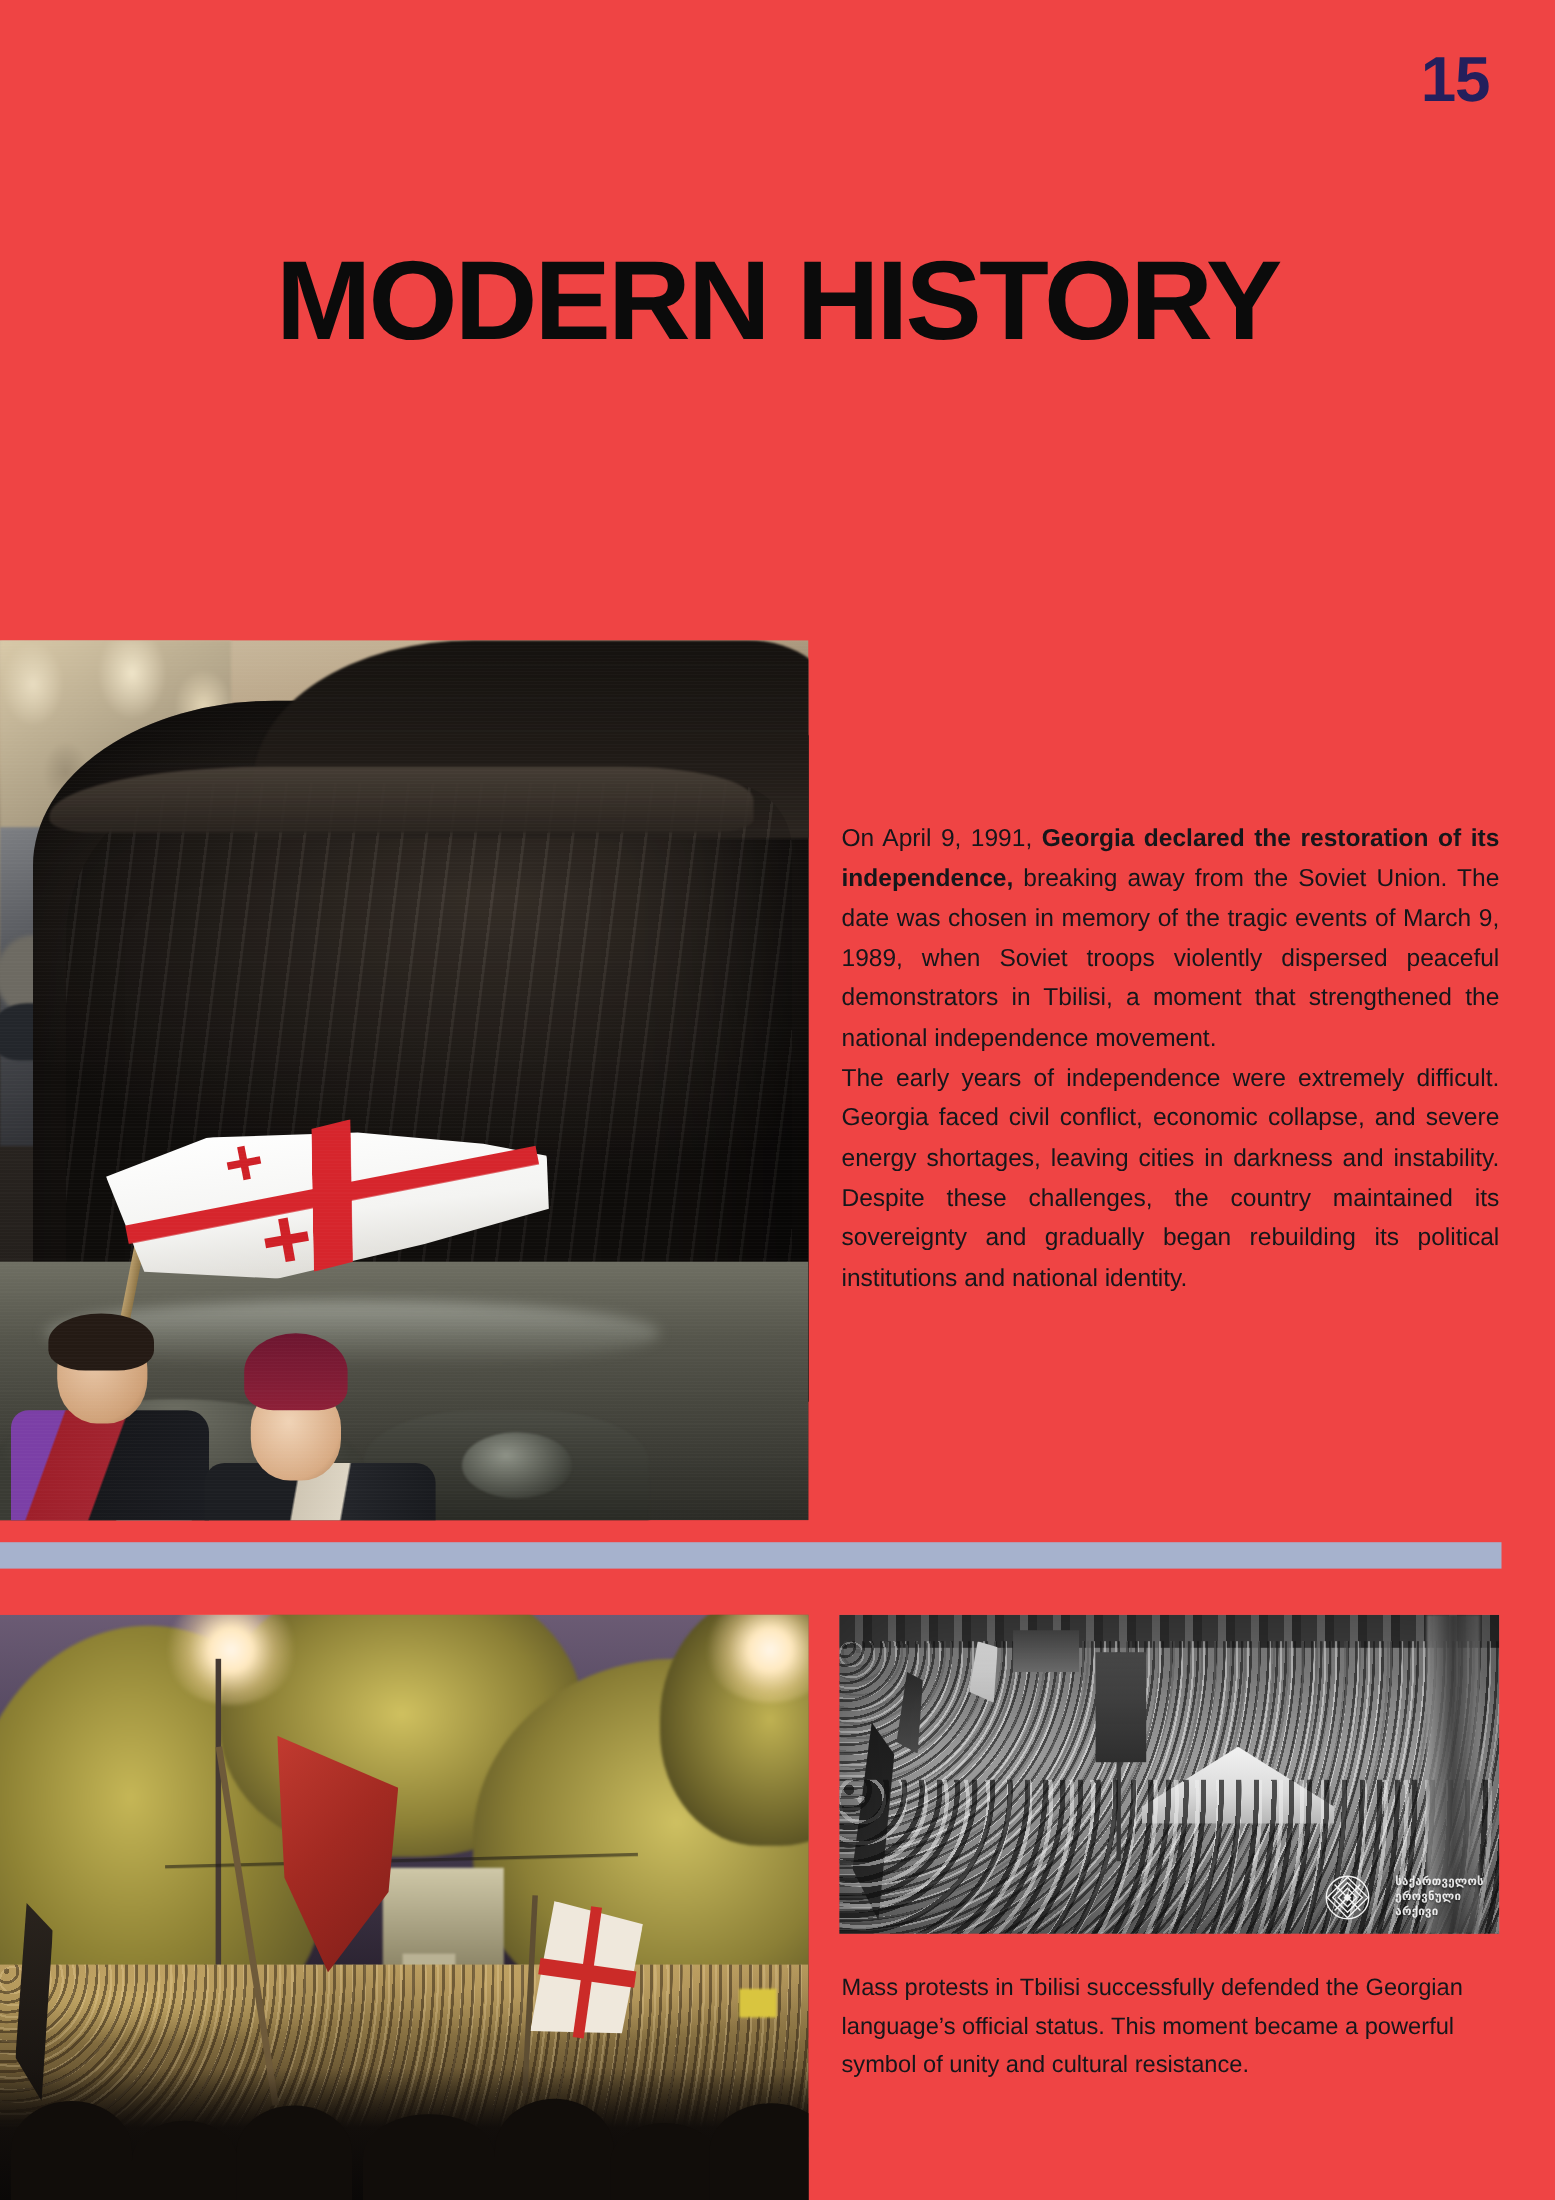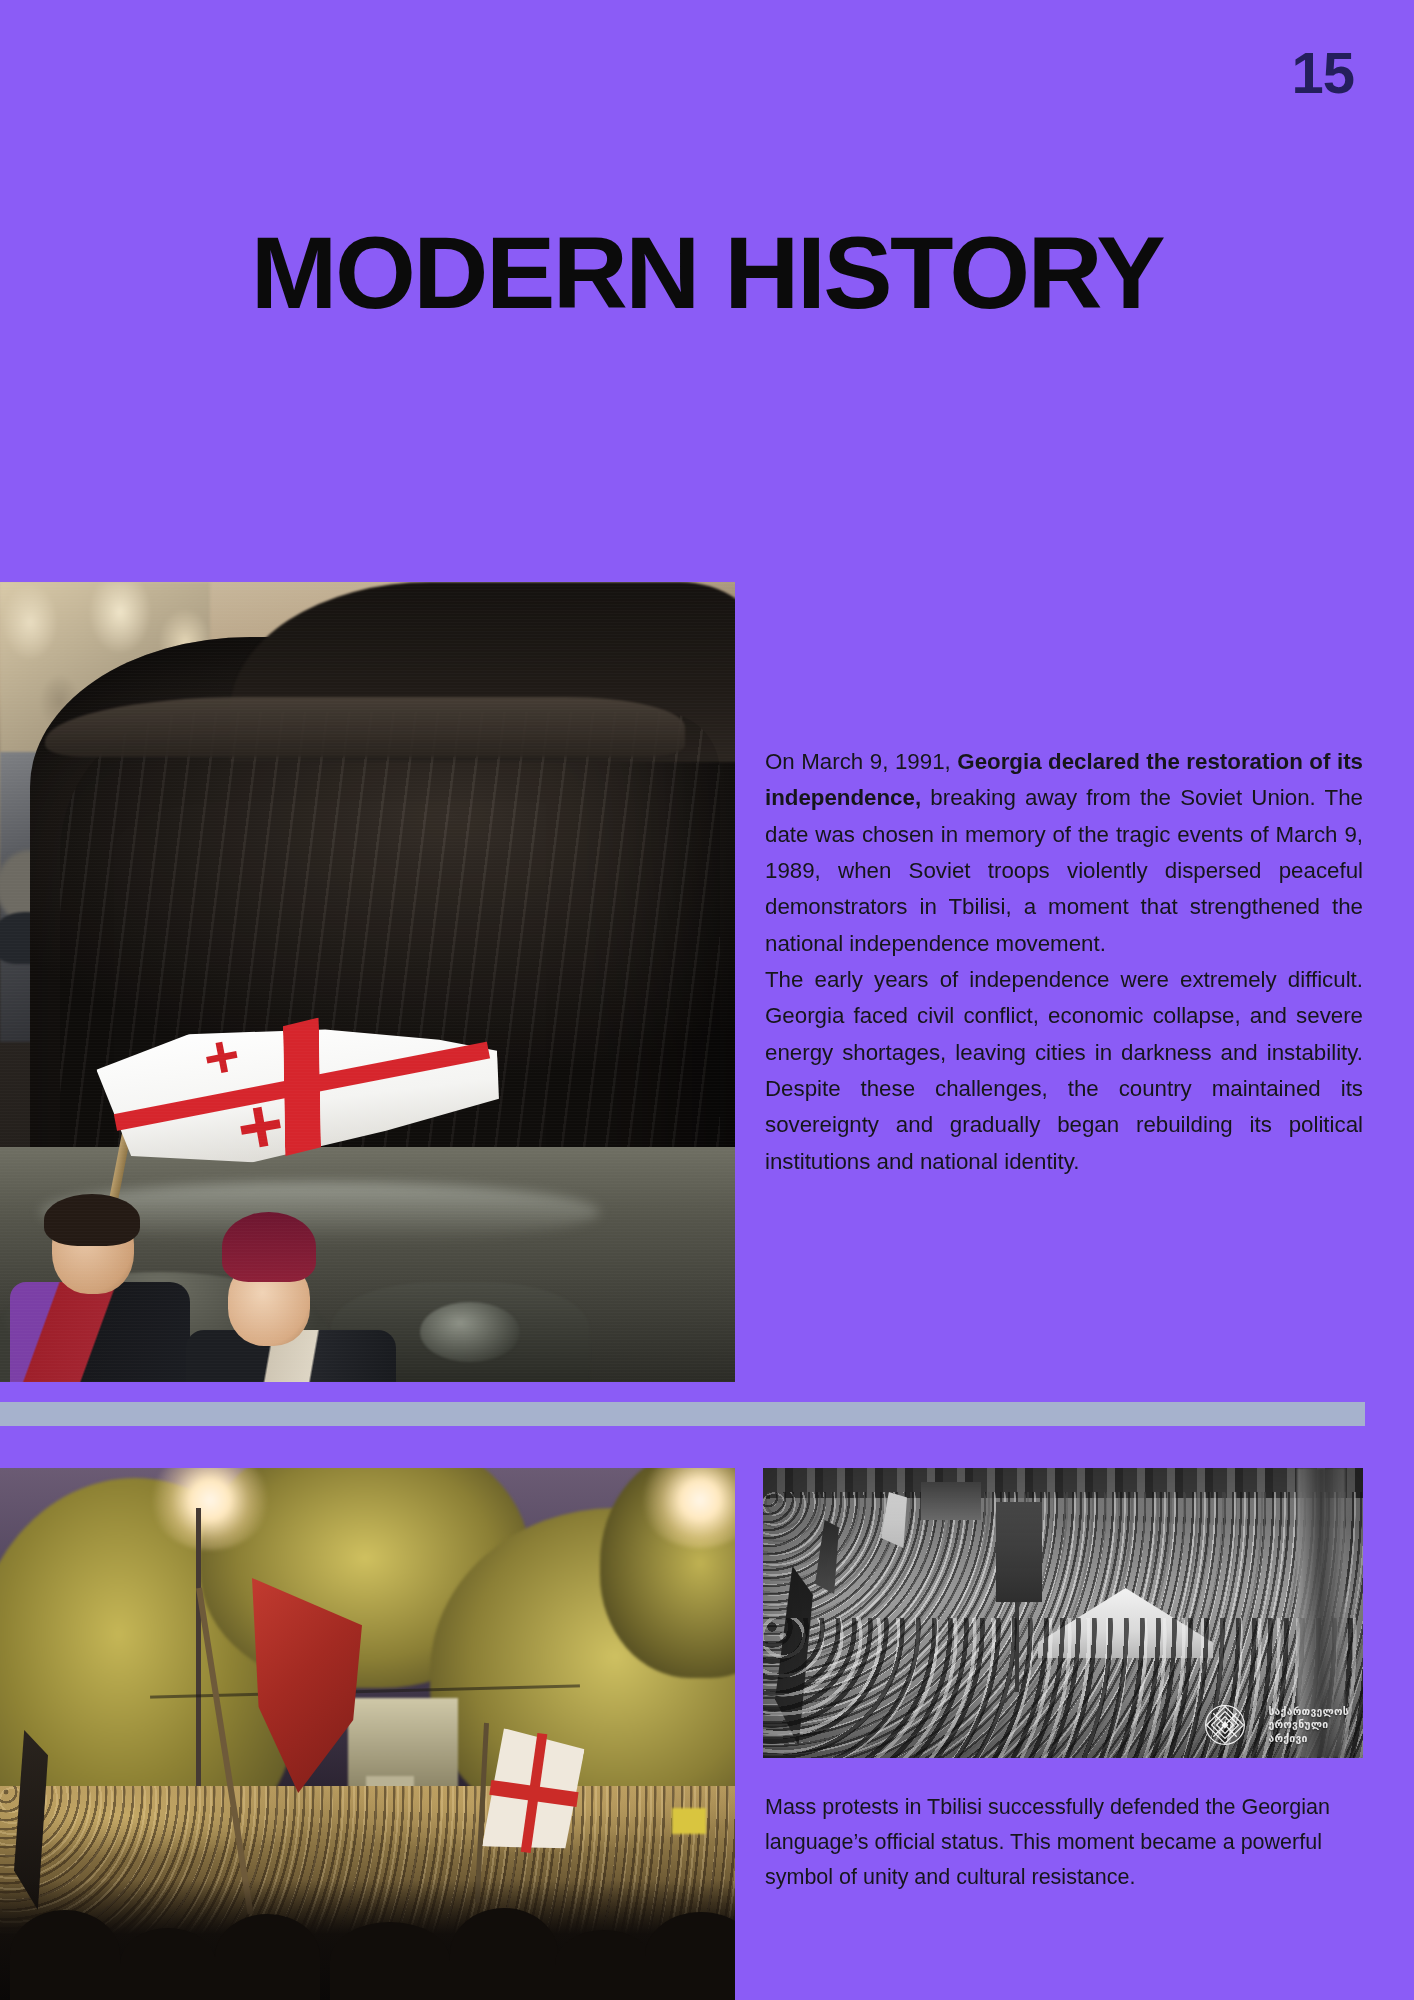--- a/index.html
+++ b/index.html
@@ -2,21 +2,21 @@
 <html><head>
 <meta charset="utf-8">
 <style>
   * { margin:0; padding:0; box-sizing:border-box; }
   html,body{ background:#ffffff; }
   body{
     width:1414px; height:2000px; position:relative; overflow:hidden;
     background:#dcdae6;
     font-family:"Liberation Sans", sans-serif;
   }
-  .page{ position:absolute; inset:0; background:#8b5cf6;text-decoration:underline; }
+  .page{ position:absolute; inset:0; background:#ef4444;text-decoration:underline; }
 
   
   .page-number{
     position:absolute; top:44px; right:60px;
     font-size:58px; font-weight:bold; letter-spacing:-1px;
     color:#241f5c; line-height:1;
     font-family:"Liberation Sans", sans-serif;
   }
 
   
@@ -315,21 +315,21 @@
     <div class="p1-boy2">
       <div class="p1-boy2-body"></div>
       <div class="p1-boy2-head"></div>
       <div class="p1-boy2-hat"></div>
     </div>
 
     <div class="p1-grain"></div>
   </div>
 
   <div class="body-col">
-    <p><span>On March 9, 1991, </span><b>Georgia declared the restoration of its independence,</b><span> breaking away from the Soviet Union. The date was chosen in memory of the tragic events of March 9, 1989, when Soviet troops violently dispersed peaceful demonstrators in Tbilisi, a moment that strengthened the national independence movement.</span></p>
+    <p><span>On April 9, 1991, </span><b>Georgia declared the restoration of its independence,</b><span> breaking away from the Soviet Union. The date was chosen in memory of the tragic events of March 9, 1989, when Soviet troops violently dispersed peaceful demonstrators in Tbilisi, a moment that strengthened the national independence movement.</span></p>
     <p>The early years of independence were extremely difficult. Georgia faced civil conflict, economic collapse, and severe energy shortages, leaving cities in darkness and instability. Despite these challenges, the country maintained its sovereignty and gradually began rebuilding its political institutions and national identity.</p>
   </div>
 
   <div class="divider"></div>
 
   <div class="photo photo-bl">
     <div class="p2-sky"></div>
     <div class="p2-tree p2-t1"></div>
     <div class="p2-tree p2-t2"></div>
     <div class="p2-tree p2-t3"></div>

